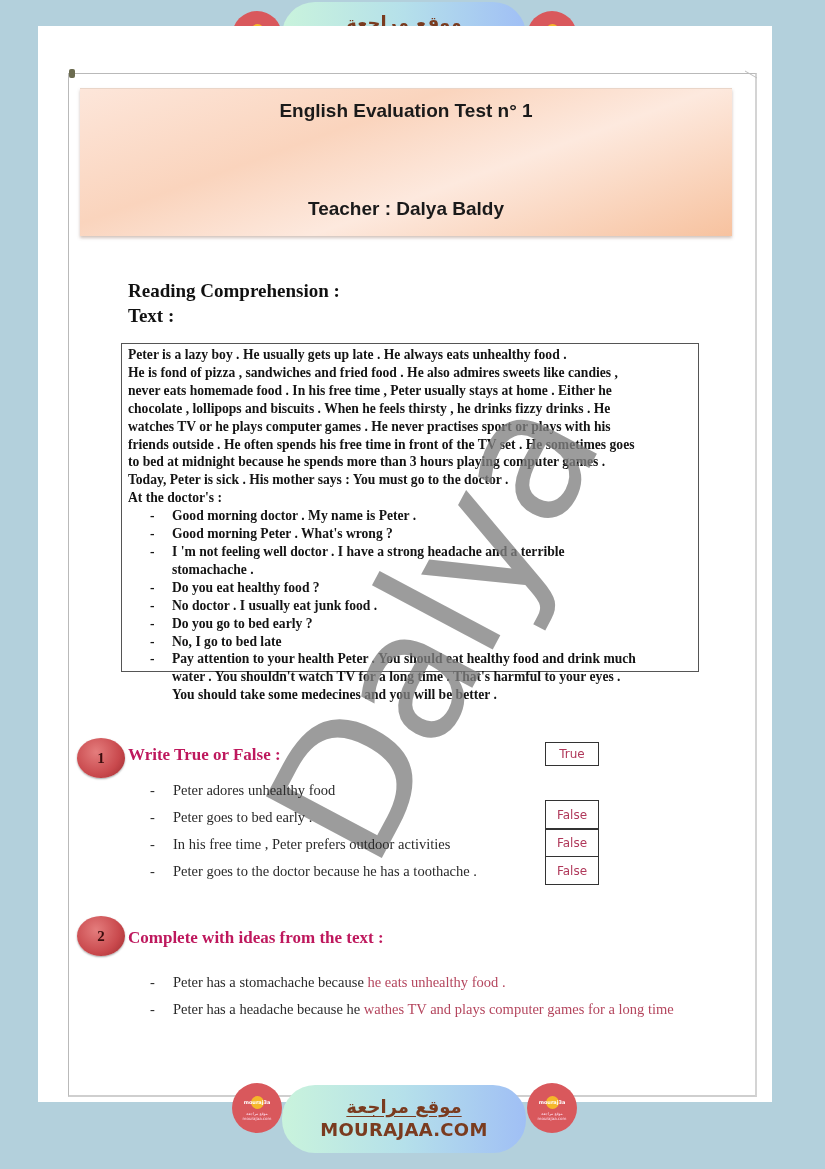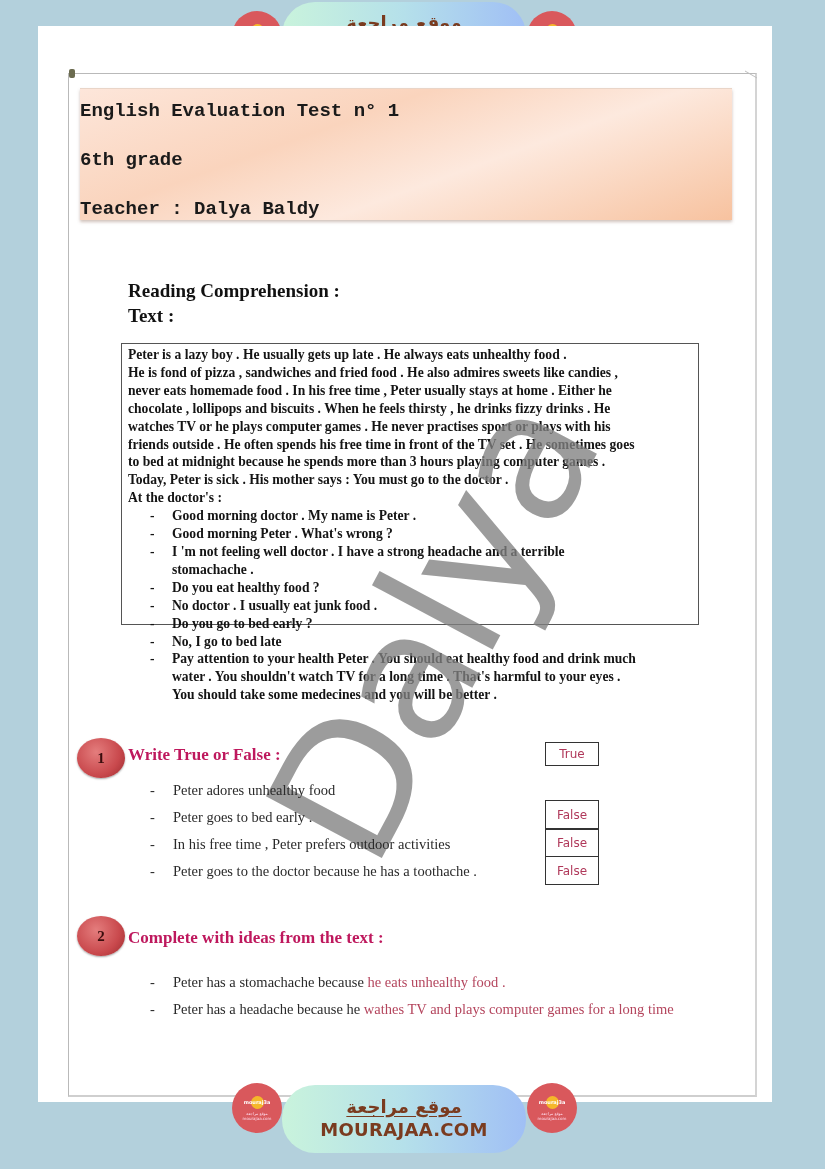--- a/index.html
+++ b/index.html
@@ -45,38 +45,38 @@
   }
   .logo-badge .dot {
     width: 13px; height: 13px; border-radius: 50%; background: #f5b72a;
     display: flex; align-items: center; justify-content: center;
     font-family: "DejaVu Sans", sans-serif; font-size: 5px; color: #fff; font-weight: bold;
   }
   .logo-badge .cap { font-family: "DejaVu Sans", sans-serif; font-size: 4px; color: #fde; margin-top: 2px; line-height: 5px; text-align: center; }
 
   
   .header-box {
-    position: absolute; left: 80px; top: 88px; width: 652px; height: 132px;
+    position: absolute; left: 80px; top: 88px; width: 652px; height: 148px;
     background: linear-gradient(160deg, #fde6da 0%, #fad4bd 35%, #fde9de 60%, #f7c29f 100%);
     box-shadow: 0 2px 3px rgba(120,80,60,0.35);
     border-top: 1px solid #e9d5c8;
-    font-family: Liberation Mono, monospace; font-weight: bold; color: #1a1a1a;
-    text-align: left;
+    font-family: Liberation Sans, sans-serif; font-weight: bold; color: #1a1a1a;
+    text-align: center;
   }
   .header-box .h-line { position: absolute; left: 0; right: 0; font-size: 19px; }
   .h1 { top: 11px; } .h2 { top: 60px; } .h3 { top: 109px; }
 
   .section-title {
     position: absolute; left: 128px; font-size: 19px; font-weight: bold; color: #111;
   }
   .reading-title { top: 280px; text-align: right; }
   .text-title { top: 305px; }
 
   .text-box {
-    position: absolute; left: 121px; top: 343px; width: 578px; height: 282px;
+    position: absolute; left: 121px; top: 343px; width: 578px; height: 329px;
     border: 1.5px solid #555;
     padding: 2px 6px;
     font-size: 13.6px; font-weight: bold; line-height: 17.9px; color: #141414;
   }
   .text-box p { white-space: nowrap; }
   .dialog { list-style: none; margin: 0; padding: 0; }
   .dialog li { position: relative; padding-left: 44px; }
   .dialog li::before { content: "-"; position: absolute; left: 22px; font-weight: bold; }
 
   .watermark {
@@ -134,21 +134,20 @@
   <div class="cap">موقع مراجعة mourajaa.com</div>
 </div>
 
 <div class="paper"></div>
 <div class="inner-frame"></div>
 <div class="pin-mark"></div>
 <div class="corner-curl"></div>
 
 <div class="header-box">
   <div class="h-line h1">English Evaluation Test n° 1</div>
-  <div class="h-line h2">6th grade</div>
   <div class="h-line h3">Teacher : Dalya Baldy</div>
 </div>
 
 <div class="section-title reading-title">Reading Comprehension :</div>
 <div class="section-title text-title">Text :</div>
 
 <div class="text-box">
   <p>Peter is a lazy boy .  He usually gets up late . He always eats unhealthy food .</p>
   <p>He is fond of pizza , sandwiches and fried food . He also admires sweets like candies ,</p>
   <p>never eats homemade food . In his free time , Peter usually stays at home . Either he</p>

